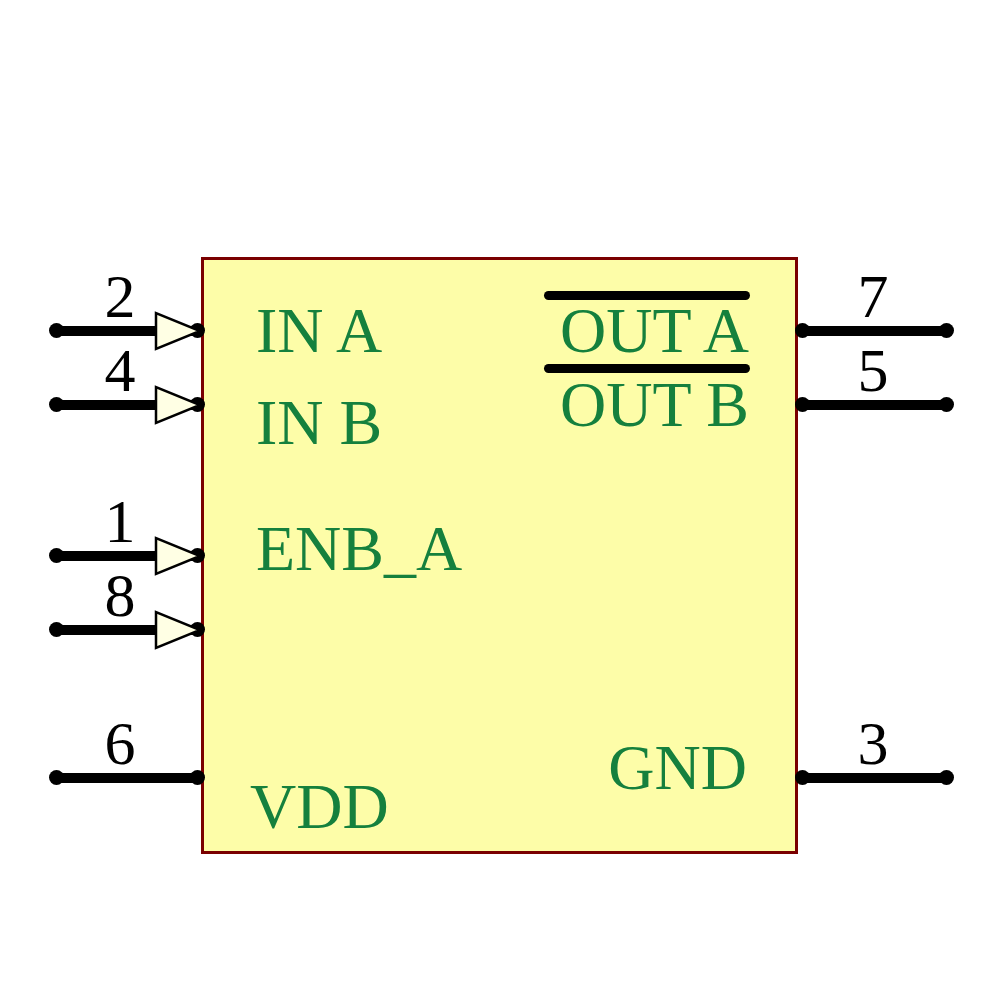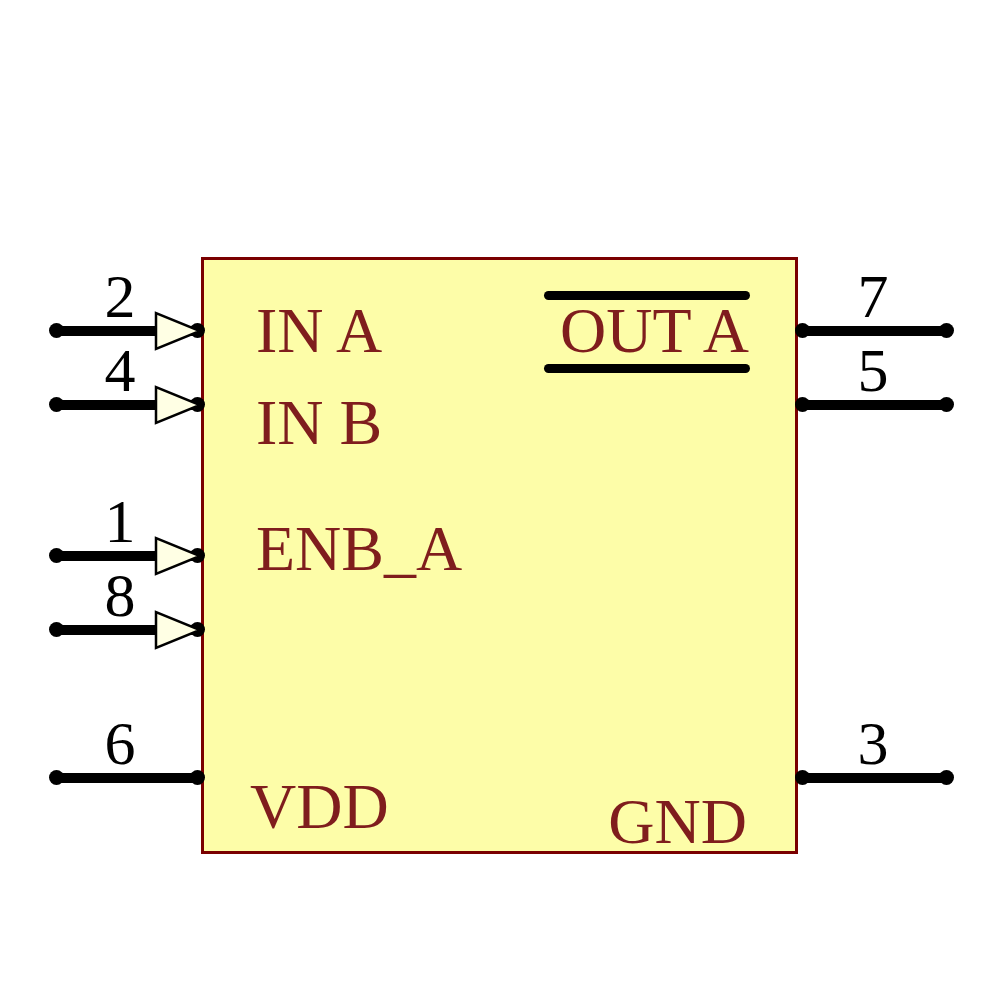--- a/index.html
+++ b/index.html
@@ -51,21 +51,21 @@
     color: #000;
   }
   .num.nl { left: 60px;  }
   .num.nr { left: 813px; }
 
   
   .lbl {
     position: absolute;
     font-size: 64px;
     line-height: 64px;
-    color: #7f1d1d;
+    color: #15803d;
     white-space: pre;
   }
   .lbl.ll { left: 256px; }
   .lbl.lr { right: 251px; text-align: center; }
 
   
   .obar {
     position: absolute;
     left: 544px;
     width: 206px;
@@ -142,16 +142,17 @@
 
   <div class="lbl ll" style="top:299px">IN A</div>
   <div class="lbl ll" style="top:391px">IN B</div>
   <div class="lbl ll" style="top:517px">ENB_A</div>
   <div class="lbl ll" style="top:775px; left:250px">VDD</div>
 
   <div class="obar" style="top:291px"></div>
   <div class="lbl lr" style="top:299px">OUT A</div>
 
   <div class="obar" style="top:364px"></div>
+  <div class="lbl lr" style="top:373px">OUT B</div>
 
-  <div class="lbl lr" style="top:790px; right:253px">GND</div>
+  <div class="lbl lr" style="top:736px; right:253px">GND</div>
 
 </div>
 
 </body></html>

